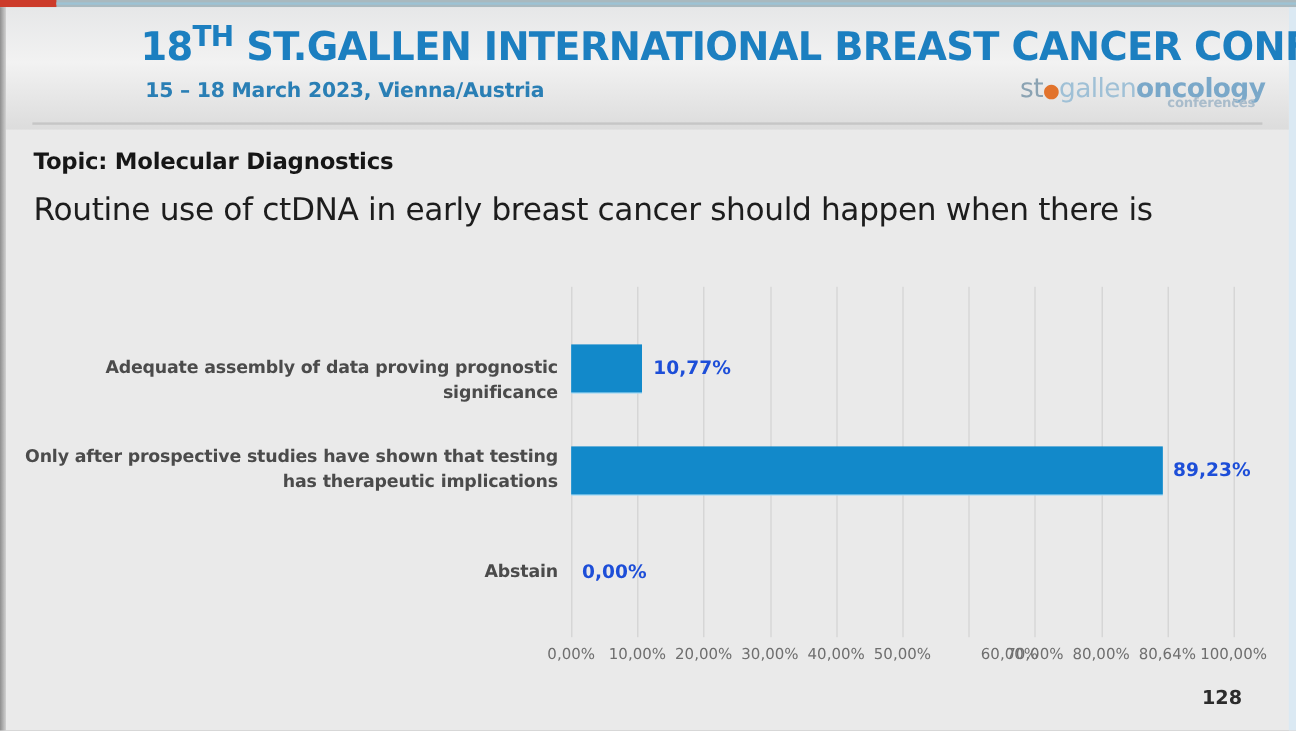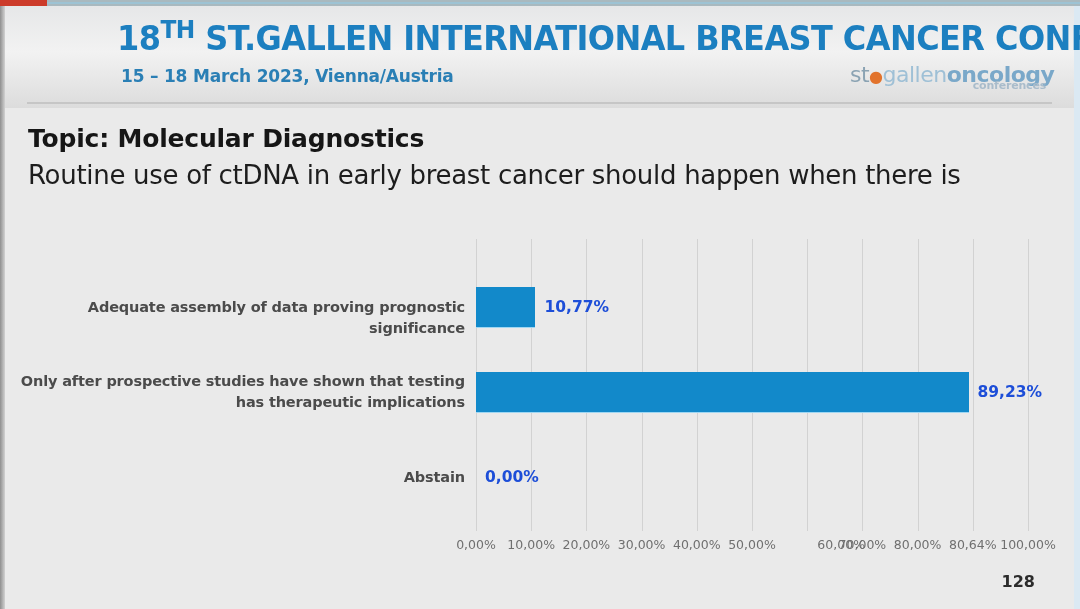--- a/index.html
+++ b/index.html
@@ -155,21 +155,21 @@
     margin-right: 4px;
   }
 
   
   .topic {
     position: absolute;
     left: 28px;
     top: 124px;
     font-family: "DejaVu Sans", sans-serif;
     font-weight: bold;
-    font-size: 25px;
+    font-size: 19px;
     color: #161616;
     letter-spacing: -0.2px;
   }
   .question {
     position: absolute;
     left: 28px;
     top: 160px;
     font-family: "DejaVu Sans", sans-serif;
     font-size: 26px;
     color: #1d1d1d;

